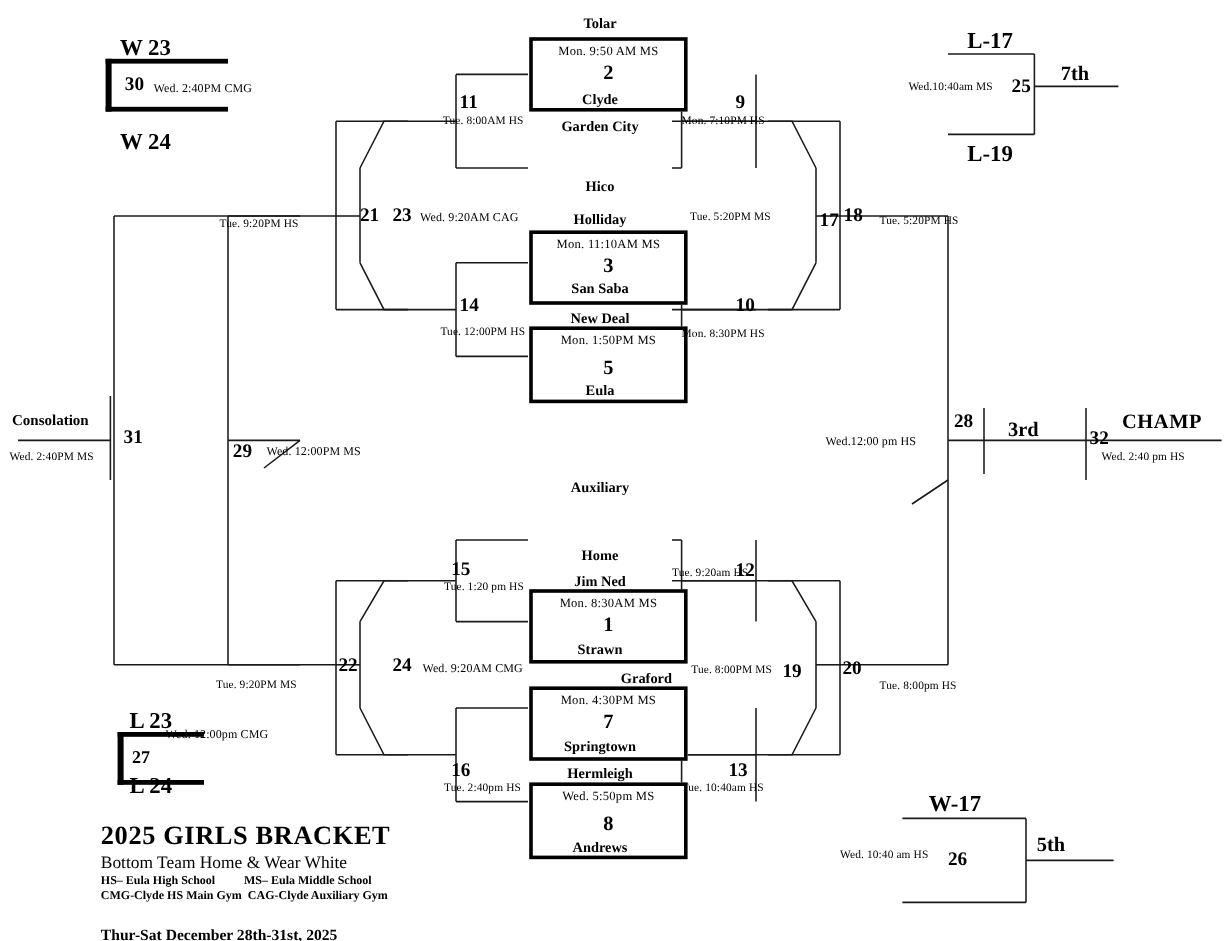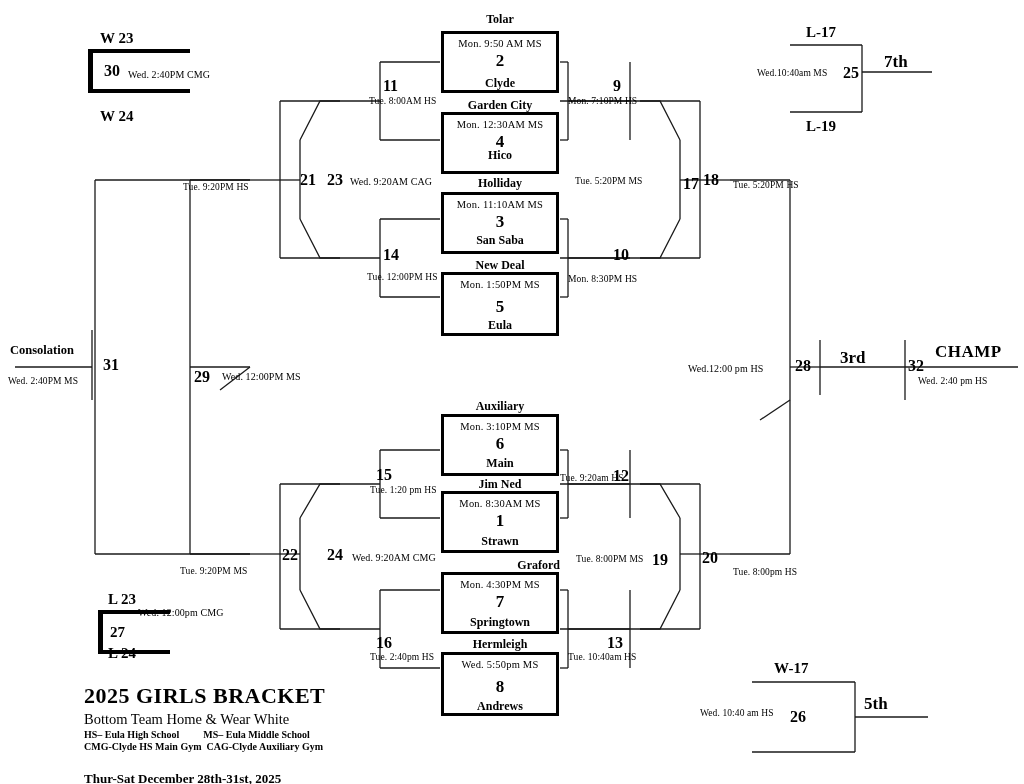--- a/index.html
+++ b/index.html
@@ -2,34 +2,34 @@
 <html><head>
 <meta charset="utf-8">
 <style>
   html,body{margin:0;padding:0;background:#ffffff;}
   body{width:1024px;height:784px;overflow:hidden;
        font-family:"Liberation Serif",serif;color:#000;}
   #stage{position:relative;width:1024px;height:784px;}
   svg.lines{position:absolute;left:0;top:0;width:1024px;height:784px;}
   
   .gamebox{position:absolute;border:3px solid #000;background:#fff;
-           width:118px;height:62px;box-sizing:border-box;padding-left:28px;}
+           width:132px;height:62px;box-sizing:border-box;padding-left:28px;}
   .gb-time{position:absolute;left:0;right:0;top:4px;text-align:center;
            font-size:10.5px;letter-spacing:.2px;}
   .gb-num{position:absolute;left:0;right:0;top:17px;text-align:center;
           font-size:17px;font-weight:bold;}
   .seed-top{position:absolute;left:0;right:0;text-align:center;
             font-size:12px;font-weight:bold;}
   .seed-bot{position:absolute;left:0;right:0;text-align:center;
             font-size:12px;font-weight:bold;}
   .gnum{position:absolute;font-size:16px;font-weight:bold;}
   .gnum.sm{font-size:15px;}
   .time{position:absolute;font-size:9.5px;letter-spacing:.1px;}
   .time.md{font-size:10px;}
-  .slotlbl{position:absolute;font-size:15px;font-weight:bold;}
+  .slotlbl{position:absolute;font-size:19px;font-weight:bold;}
   .place{position:absolute;font-size:17px;font-weight:bold;}
   .champ{position:absolute;font-size:17px;font-weight:bold;letter-spacing:.5px;}
   .conso{position:absolute;font-size:12.5px;font-weight:bold;}
   
   .cbox{position:absolute;}
   .cbox .bar-l{position:absolute;left:0;top:0;width:5px;height:100%;background:#000;}
   .cbox .bar-t{position:absolute;left:0;top:0;height:4px;width:100%;background:#000;}
   .cbox .bar-b{position:absolute;left:0;bottom:0;height:4px;width:100%;background:#000;}
   
   #titleblock{position:absolute;left:84px;top:683px;}
@@ -187,46 +187,38 @@
   </svg>
 
   <div class="seed-top" style="left:440px;top:12px;width:120px;">Tolar</div>
   <div class="gamebox" style="left:441px;top:31px;">
     <div class="gb-time">Mon. 9:50 AM MS</div>
     <div class="gb-num">2</div>
   </div>
   <div class="seed-bot" style="left:440px;top:76px;width:120px;text-align:center;">Clyde</div>
 
   <div class="seed-top" style="left:440px;top:98px;width:120px;">Garden City</div>
-  <div class="gamebox" style="left:441px;top:112px;">
-    <div class="gb-time">Mon. 12:30AM  MS</div>
-    <div class="gb-num">4</div>
-  </div>
   <div class="seed-bot" style="left:440px;top:148px;width:120px;">Hico</div>
 
   <div class="seed-top" style="left:440px;top:176px;width:120px;">Holliday</div>
   <div class="gamebox" style="left:441px;top:192px;">
     <div class="gb-time">Mon. 11:10AM MS</div>
     <div class="gb-num">3</div>
   </div>
   <div class="seed-bot" style="left:440px;top:233px;width:120px;">San Saba</div>
 
   <div class="seed-top" style="left:440px;top:258px;width:120px;">New Deal</div>
   <div class="gamebox" style="left:441px;top:272px;height:64px;">
     <div class="gb-time">Mon. 1:50PM  MS</div>
     <div class="gb-num" style="top:22px;">5</div>
   </div>
   <div class="seed-bot" style="left:440px;top:318px;width:120px;">Eula</div>
 
   <div class="seed-top" style="left:440px;top:399px;width:120px;">Auxiliary</div>
-  <div class="gamebox" style="left:441px;top:414px;">
-    <div class="gb-time">Mon. 3:10PM MS</div>
-    <div class="gb-num">6</div>
-  </div>
-  <div class="seed-bot" style="left:440px;top:456px;width:120px;">Main</div>
+  <div class="seed-bot" style="left:440px;top:456px;width:120px;">Home</div>
 
   <div class="seed-top" style="left:440px;top:477px;width:120px;">Jim Ned</div>
   <div class="gamebox" style="left:441px;top:491px;">
     <div class="gb-time">Mon. 8:30AM MS</div>
     <div class="gb-num">1</div>
   </div>
   <div class="seed-bot" style="left:440px;top:534px;width:120px;">Strawn</div>
 
   <div class="seed-top" style="left:440px;top:558px;width:120px;text-align:right;">Graford</div>
   <div class="gamebox" style="left:441px;top:572px;">
@@ -290,21 +282,21 @@
   <div class="gnum" style="left:702px;top:549px;">20</div>
   <div class="time" style="left:733px;top:567px;">Tue. 8:00pm  HS</div>
 
   <div class="gnum" style="left:194px;top:368px;">29</div>
   <div class="time md" style="left:222px;top:371px;">Wed. 12:00PM  MS</div>
 
   <div class="gnum" style="left:103px;top:356px;">31</div>
   <div class="time" style="left:8px;top:376px;">Wed.  2:40PM MS</div>
   <div class="conso" style="left:10px;top:343px;">Consolation</div>
 
-  <div class="gnum" style="left:795px;top:357px;text-align:right;">28</div>
+  <div class="gnum" style="left:795px;top:343px;text-align:right;">28</div>
   <div class="time md" style="left:688px;top:363px;">Wed.12:00 pm   HS</div>
   <div class="place" style="left:840px;top:348px;">3rd</div>
 
   <div class="gnum" style="left:908px;top:357px;">32</div>
   <div class="champ" style="left:935px;top:342px;">CHAMP</div>
   <div class="time" style="left:918px;top:376px;">Wed. 2:40 pm  HS</div>
 
   <div class="slotlbl" style="left:806px;top:24px;">L-17</div>
   <div class="slotlbl" style="left:806px;top:118px;">L-19</div>
   <div class="gnum" style="left:843px;top:64px;">25</div>

